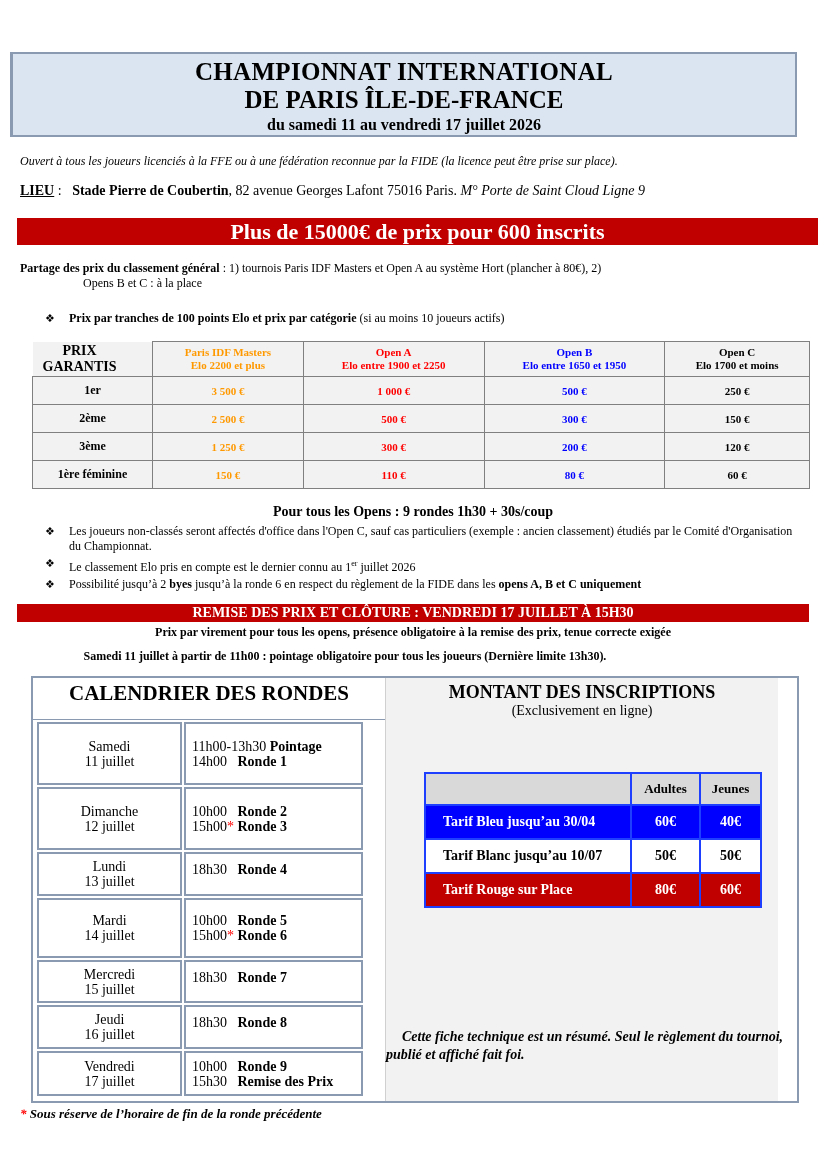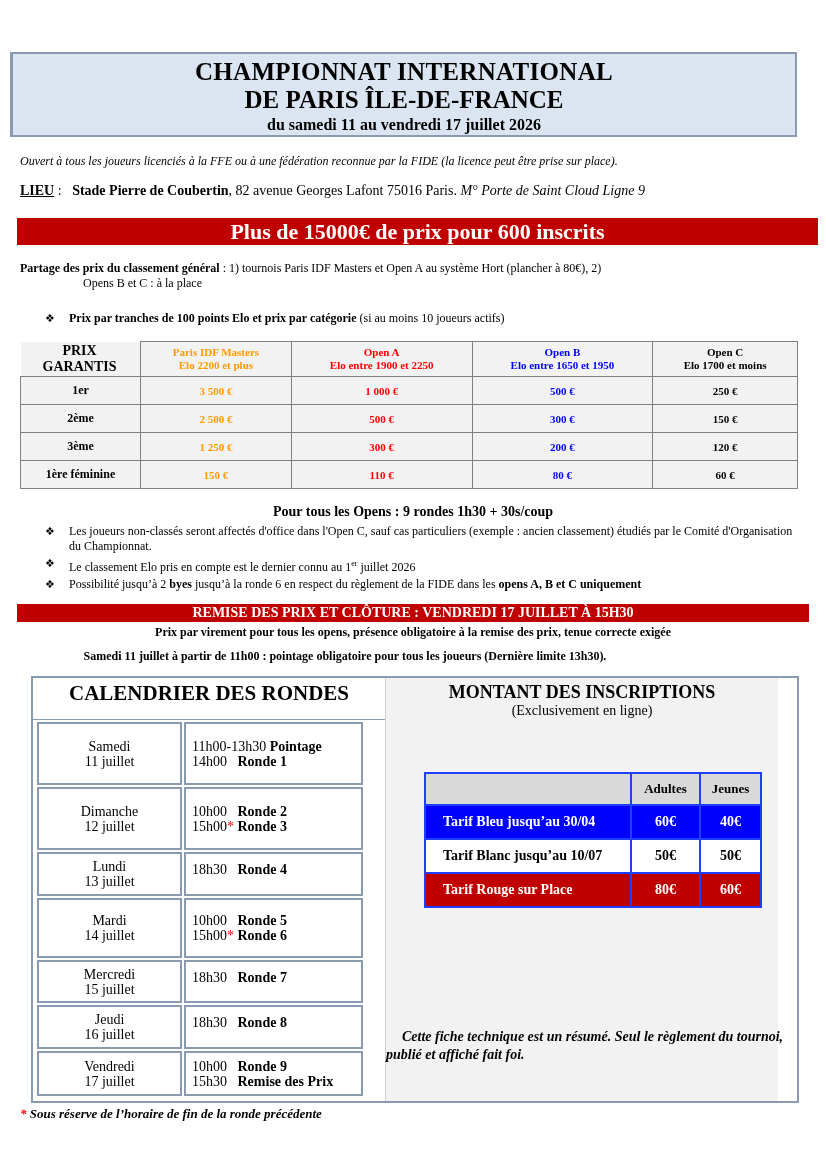--- a/index.html
+++ b/index.html
@@ -30,21 +30,21 @@
   .partage { position: absolute; left: 20px; top: 261px; font-size: 12px; line-height: 15px; width: 760px; }
   .partage .indent { padding-left: 63px; }
   .bullet-prix { position: absolute; left: 45px; top: 311px; font-size: 12px; }
   .diamond { display: inline-block; width: 24px; font-size: 11px; }
 
   .prix-label {
     position: absolute; left: 22px; top: 343px; width: 115px; text-align: center;
     font-size: 14px; font-weight: bold; line-height: 16px;
   }
   table.prizes {
-    position: absolute; left: 20px; top: 341px; width: 778px;
+    position: absolute; left: 32px; top: 341px; width: 778px;
     border-collapse: collapse; font-size: 11px; font-weight: bold;
   }
   table.prizes td { border: 1px solid #808080; text-align: center; height: 28px; background: #f2f2f2; }
   table.prizes tr.hdr td { height: 35px; line-height: 13px; background: #f2f2f2; }
   table.prizes td.blank { border: none; background: transparent; width: 120px; }
   table.prizes td.rowlabel { font-size: 12px; width: 120px; }
   .c-masters { color: #ff9900; }
   .c-a { color: #ff0000; }
   .c-b { color: #0000ff; }
   .c-c { color: #000; }

